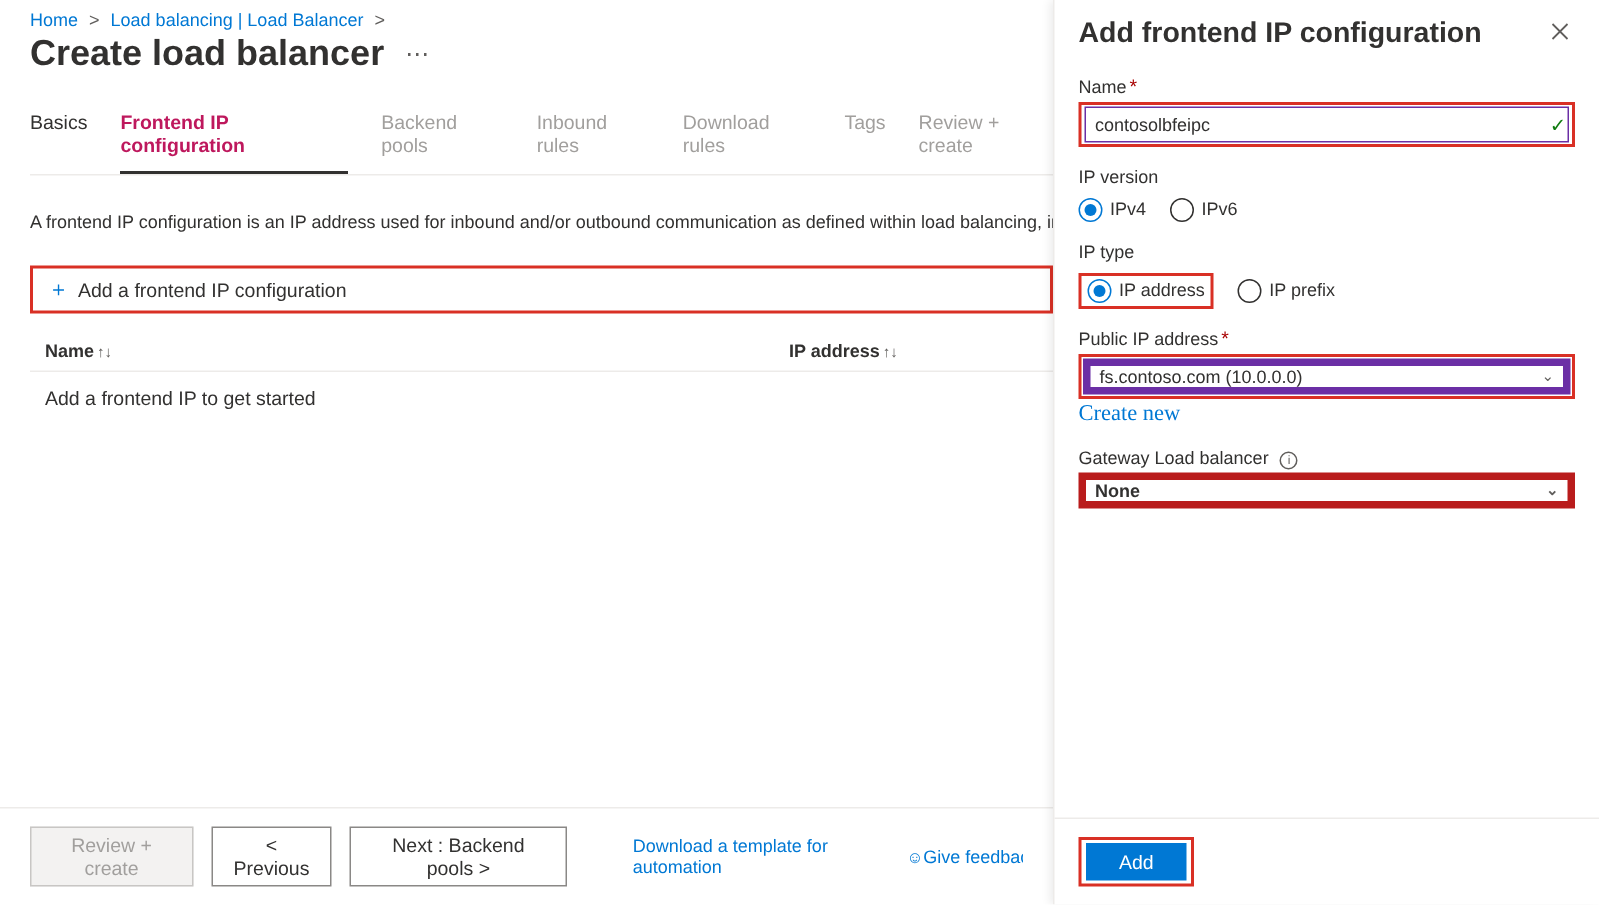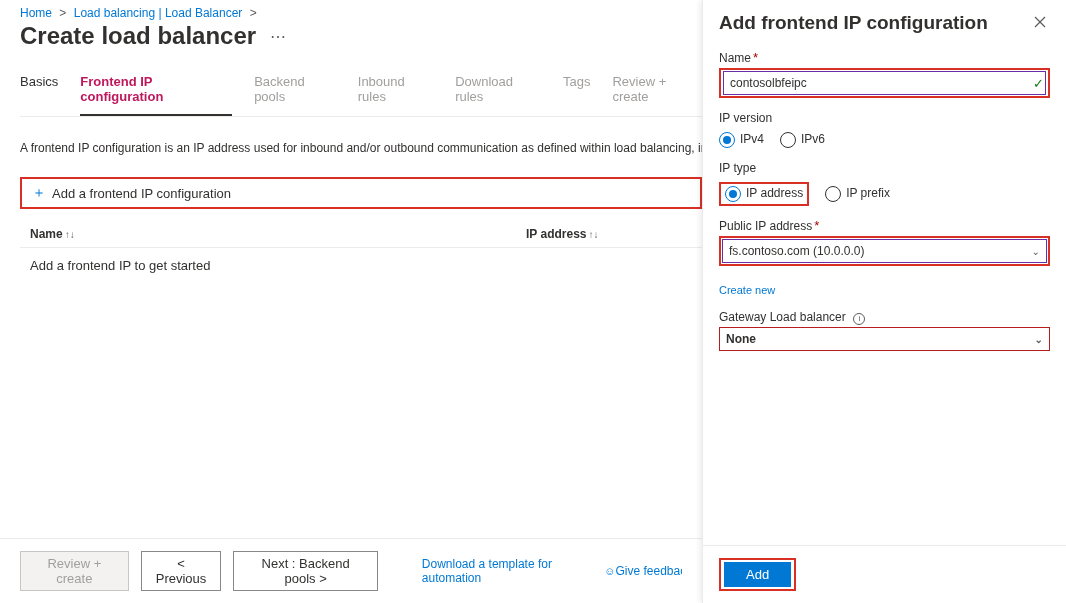--- a/index.html
+++ b/index.html
@@ -40,24 +40,24 @@
     .text-input-wrap { position: relative; display: flex; align-items: center; }
     .text-input { width: 100%; height: 24px; border: 1px solid #605e5c; padding: 0 22px 0 6px; font-size: 12px; color: #323130; outline: none; }
     .text-input.valid { border-color: #6b2fa5; }
     .check-ic { position: absolute; right: 6px; color: #107c10; font-size: 13px; }
     .hl-red { border: 2px solid #d93025; display: inline-block; padding: 1px 2px; position: relative; text-decoration: underline; }
     .radio-row { display: flex; gap: 16px; align-items: center; margin-top: 4px; }
     .radio-opt { display: flex; align-items: flex-start; gap: 5px; font-size: 12px; color: #323130; cursor: pointer; }
     .radio-circ { width: 16px; height: 16px; border-radius: 50%; border: 1px solid #323130; display: inline-flex; align-items: center; justify-content: center; }
     .radio-circ.sel { border-color: #0078d4; }
     .radio-dot { width: 8px; height: 8px; border-radius: 50%; background: #0078d4; }
-    .select-box { width: 100%; height: 24px; border: 1px solid #b91c1c; display: flex; align-items: center; justify-content: space-between; padding: 0 6px; font-size: 12px; cursor: pointer; }
+    .select-box { width: 100%; height: 24px; border: 5px solid #b91c1c; display: flex; align-items: center; justify-content: space-between; padding: 0 6px; font-size: 12px; cursor: pointer; }
     .select-box.bold { font-weight: 600; }
     .chev { font-size: 10px; color: #605e5c; }
-    .link-small { font-size: 11px; color: #0078d4; display: inline-block; margin-top: 18px; }
+    .link-small { font-size: 15px; color: #0078d4; display: inline-block; margin-top: 2px; font-family: Liberation Serif, serif; }
     .panel-footer { border-top: 1px solid #edebe9; padding: 12px 16px; }
     .btn-primary { background: #0078d4; color: #fff; border: none; font-size: 13px; padding: 5px 22px; cursor: pointer; }
     .info-ic { display: inline-block; width: 12px; height: 12px; border: 1px solid #605e5c; border-radius: 50%; font-size: 8px; line-height: 10px; text-align: center; color: #605e5c; margin-left: 4px; }
     .nowrap { white-space: nowrap; }
     .pubip-wrap { border: 2px solid #d93025; display:inline-block; width:100%; padding:1px; }
     .pubip-inner .select-box { border-color: #6b2fa5; }
     .iptype-hl { border: 2px solid #d93025; display: inline-flex; align-items: center; padding: 2px 4px; gap: 5px; }
   </style>
 </head>
 <body>

